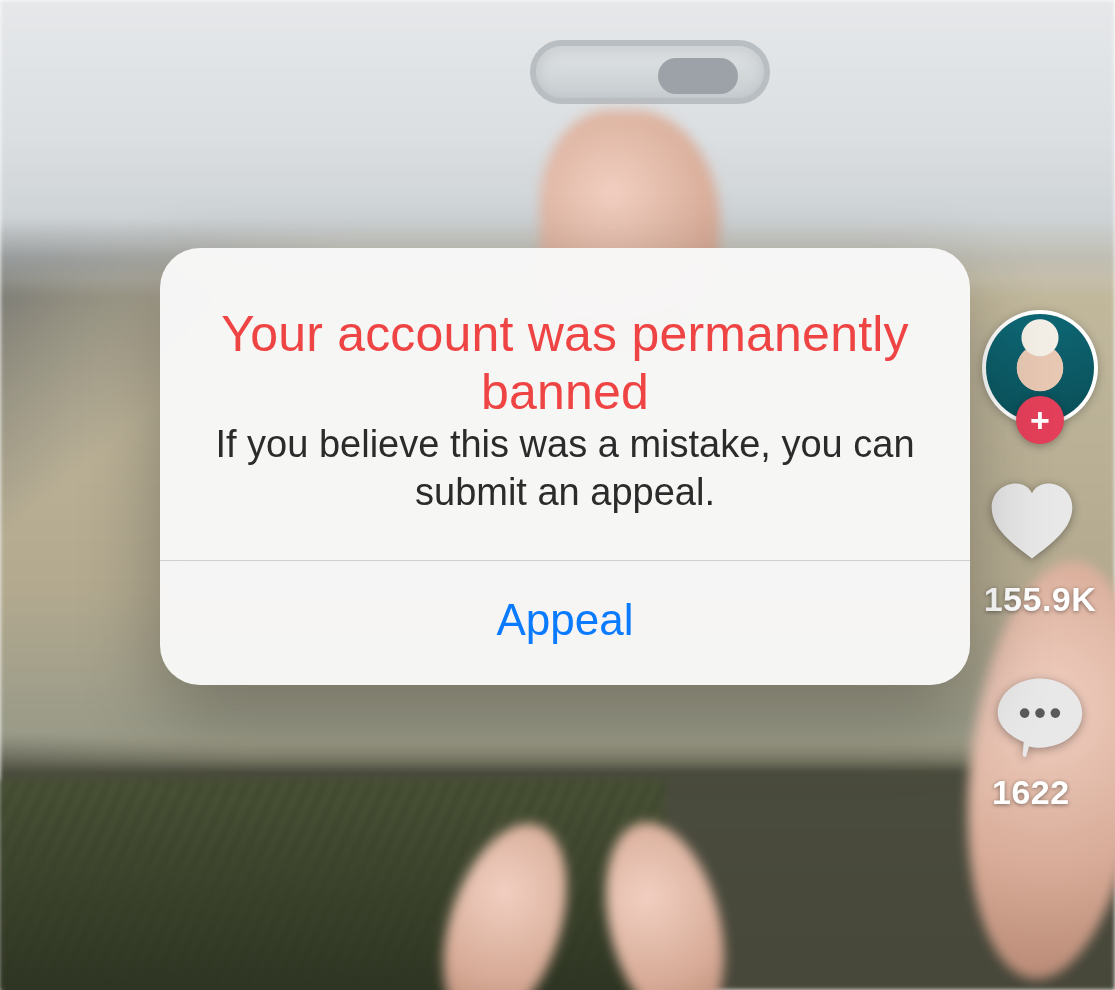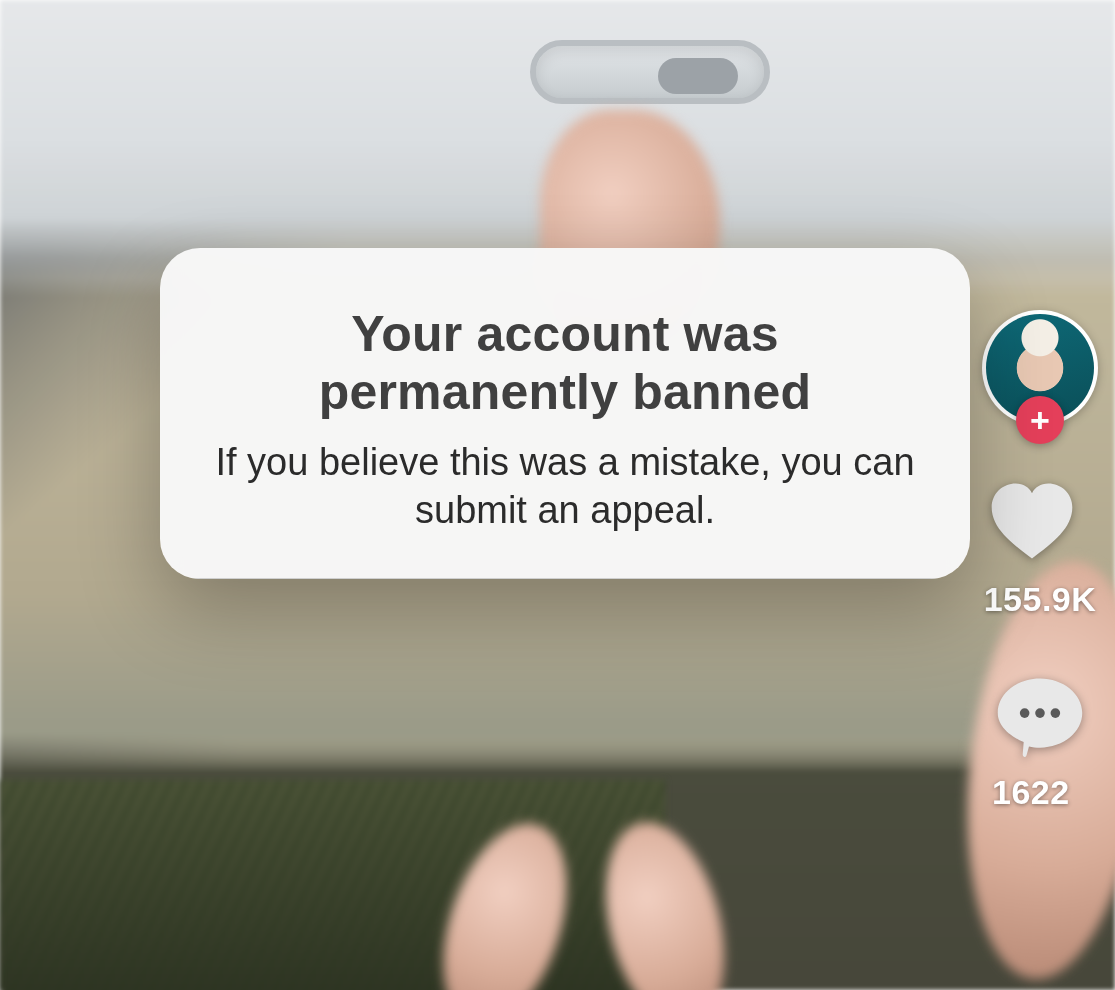--- a/index.html
+++ b/index.html
@@ -70,22 +70,22 @@
 
   
   .modal {
     position:absolute; left:160px; top:248px; width:810px;
     border-radius:40px; overflow:hidden;
     background: rgba(248,248,248,0.97);
     box-shadow: 0 30px 80px rgba(0,0,0,.28);
     backdrop-filter: blur(10px);
   }
   .modal-body { padding:58px 40px 44px; text-align:center; }
-  .modal-title { font-size:50px; line-height:1.15; font-weight:700; color:#404040; letter-spacing:.2px; }
-  .modal-msg   { margin-top:18px; font-size:38px; line-height:1.25; color:#2b2b2b; }
+  .modal-title { font-size:50px; line-height:1.15; font-weight:400; color:#ef4444; letter-spacing:.2px; }
+  .modal-msg   { font-size:38px; line-height:1.25; color:#2b2b2b; }
   .modal-actions { display:flex; border-top:1.5px solid #cfcfcf; }
   .modal-actions button {
     flex:1; background:transparent; border:0; padding:34px 0 40px;
     font-size:44px; color:#0a7aff; font-family:inherit; cursor:pointer;
   }
   .modal-actions button + button { border-left:1.5px solid #cfcfcf; }
 </style>
 </head>
 <body>
 
@@ -128,14 +128,15 @@
     <div class="rail-count">1622</div>
   </div>
 </div>
 
 <div class="modal">
   <div class="modal-body">
     <div class="modal-title">Your account was permanently banned</div>
     <div class="modal-msg">If you believe this was a mistake, you can submit an appeal.</div>
   </div>
   <div class="modal-actions">
+    <button>Appeal</button>
   </div>
 </div>
 
 </body></html>

